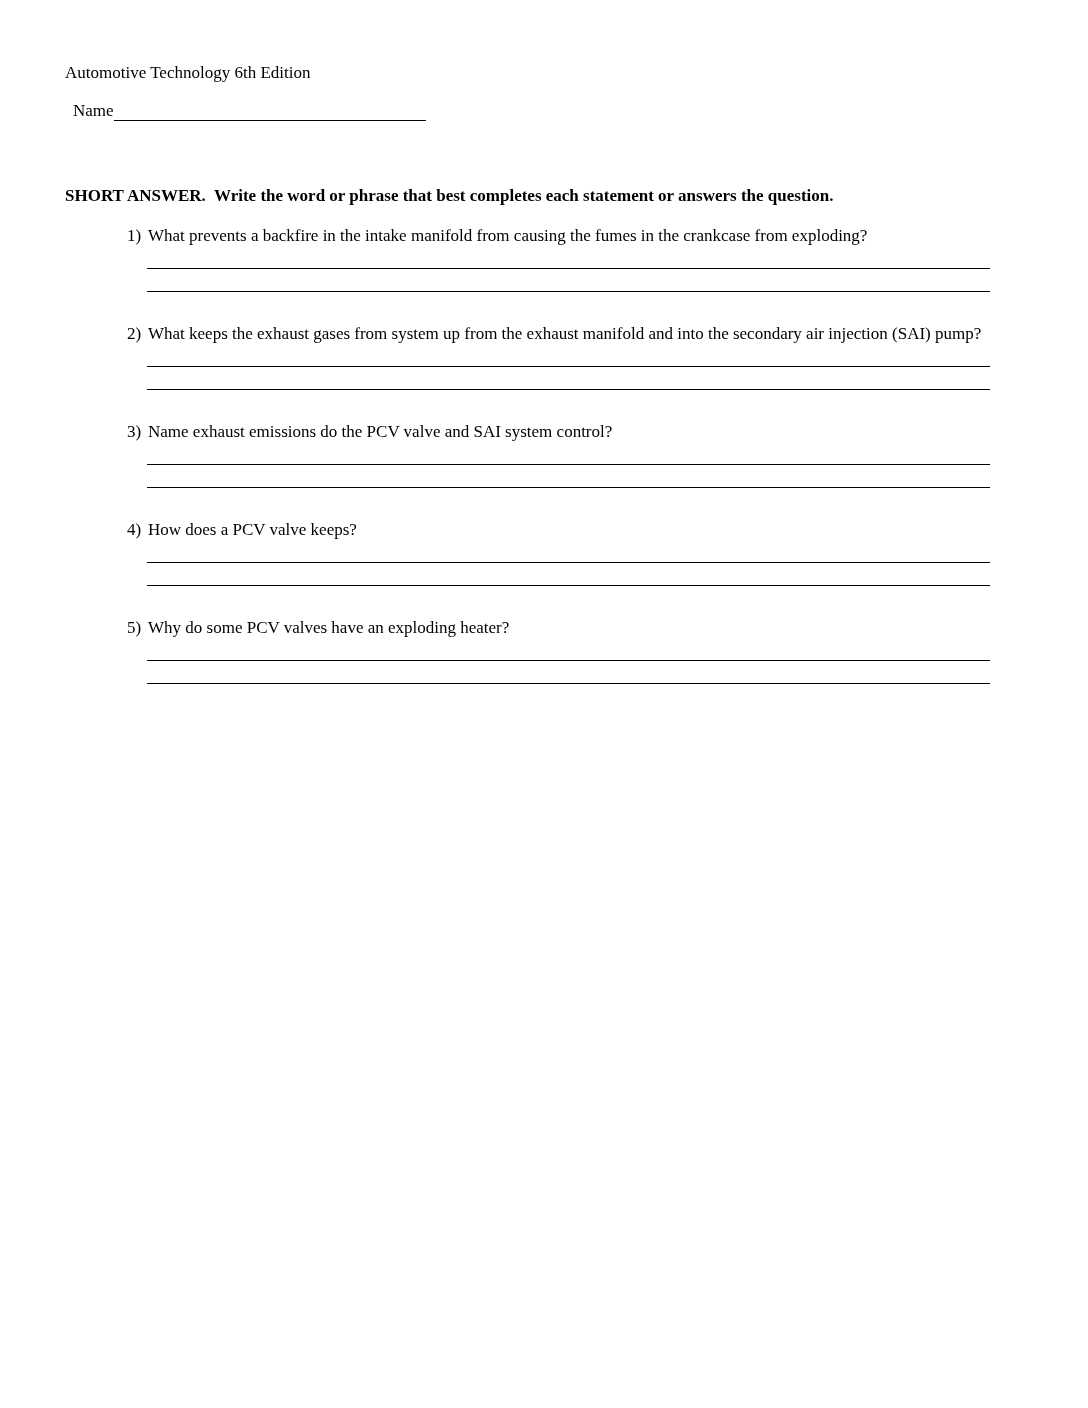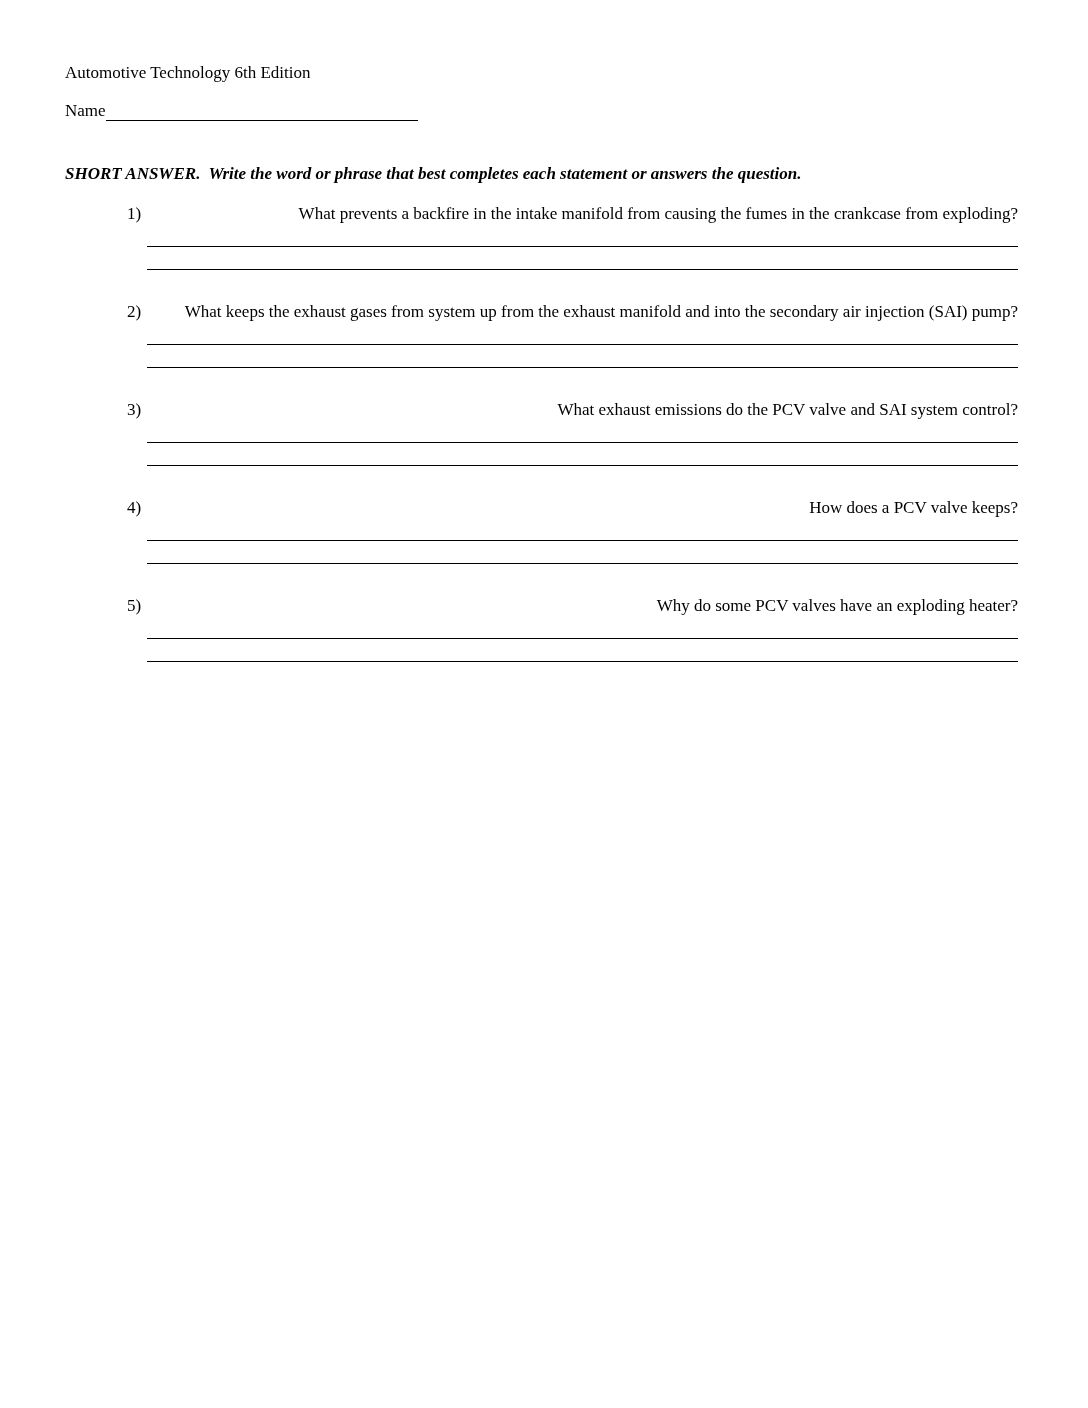--- a/index.html
+++ b/index.html
@@ -5,70 +5,69 @@
   html, body {
     margin: 0;
     padding: 0;
     background: #ffffff;
   }
   .page {
     position: relative;
     width: 1088px;
     height: 1040px;
     box-sizing: border-box;
-    padding: 62px 70px 0 65px;
+    padding: 62px 98px 0 65px;
     background: #ffffff;
     color: #000000;
     font-family: "Liberation Serif", "DejaVu Serif", serif;
     font-size: 17px;
     line-height: 21px;
     overflow: hidden;
   }
   .header-title, .header-subtitle {
     white-space: nowrap;
   }
   .name-row {
     display: flex;
     align-items: flex-end;
     margin-top: 17px;
   }
   .name-label {
     flex: none;
+    margin-left: 8px;
   }
   .name-line {
     flex: none;
     width: 312px;
     height: 19px;
     border-bottom: 1.7px solid #000000;
   }
   .instructions {
-    margin-top: 42px;
+    margin-top: 64px;
     font-weight: bold;
     white-space: pre-wrap;
-    font-style: italic;
   }
   .questions-list {
     margin-top: 18px;
   }
   .question + .question {
     margin-top: 30px;
   }
   .q-row {
     display: flex;
     line-height: 23px;
   }
   .q-num {
     flex: none;
     margin-left: 62px;
     width: 21px;
   }
   .q-body {
     flex: 1;
     max-width: 870px;
-    text-align: right;
   }
   .answer-lines {
     margin-left: 82px;
   }
   .answer-line {
     height: 0;
     border-bottom: 1.7px solid #000000;
     margin-top: 21px;
   }
   .answer-line + .answer-line {
@@ -117,21 +116,21 @@
     </div>
     <div class="answer-lines">
       <div class="answer-line"></div>
     <div class="answer-line"></div>
         </div>
   </div>
 
   <div class="question">
     <div class="q-row">
       <span class="q-num">3)</span>
-      <span class="q-body">What exhaust emissions do the PCV valve and SAI system control?</span>
+      <span class="q-body">Name exhaust emissions do the PCV valve and SAI system control?</span>
     </div>
     <div class="answer-lines">
       <div class="answer-line"></div>
     <div class="answer-line"></div>
         </div>
   </div>
 
   <div class="question">
     <div class="q-row">
       <span class="q-num">4)</span>

